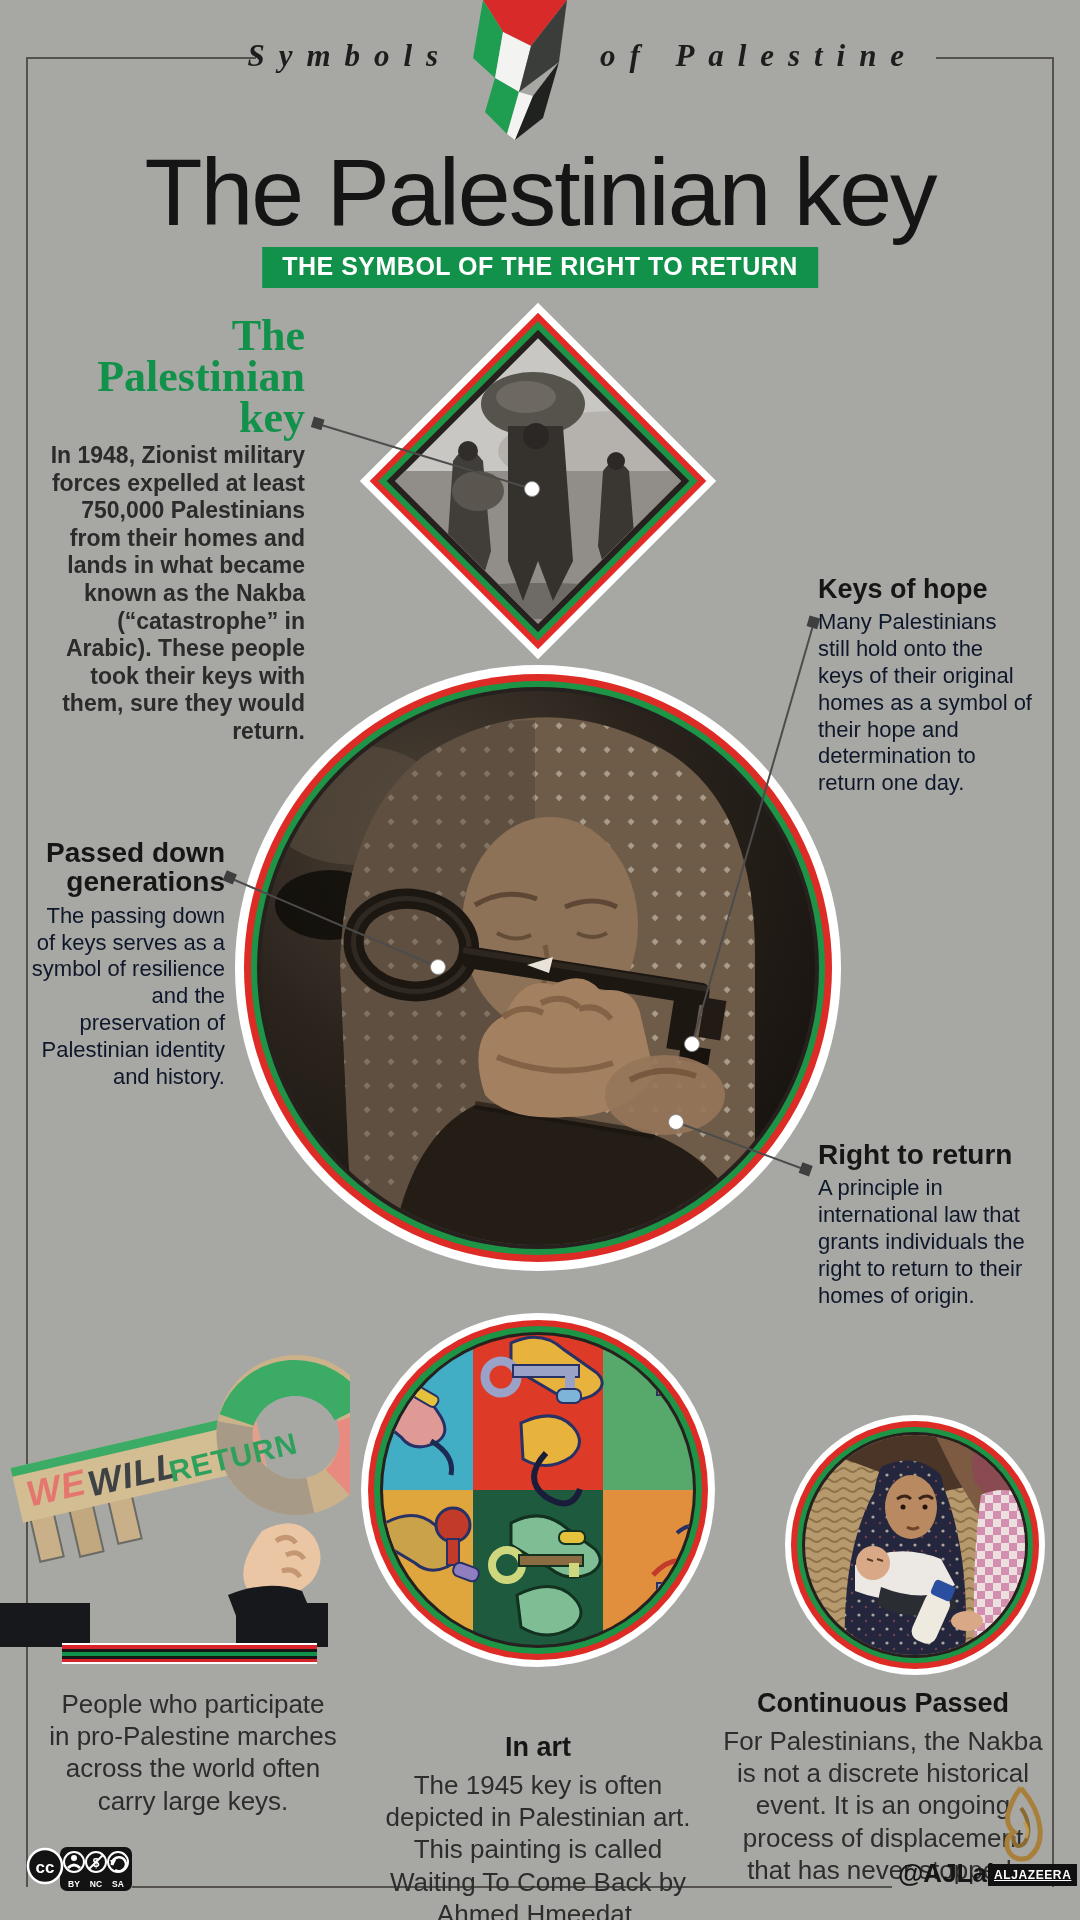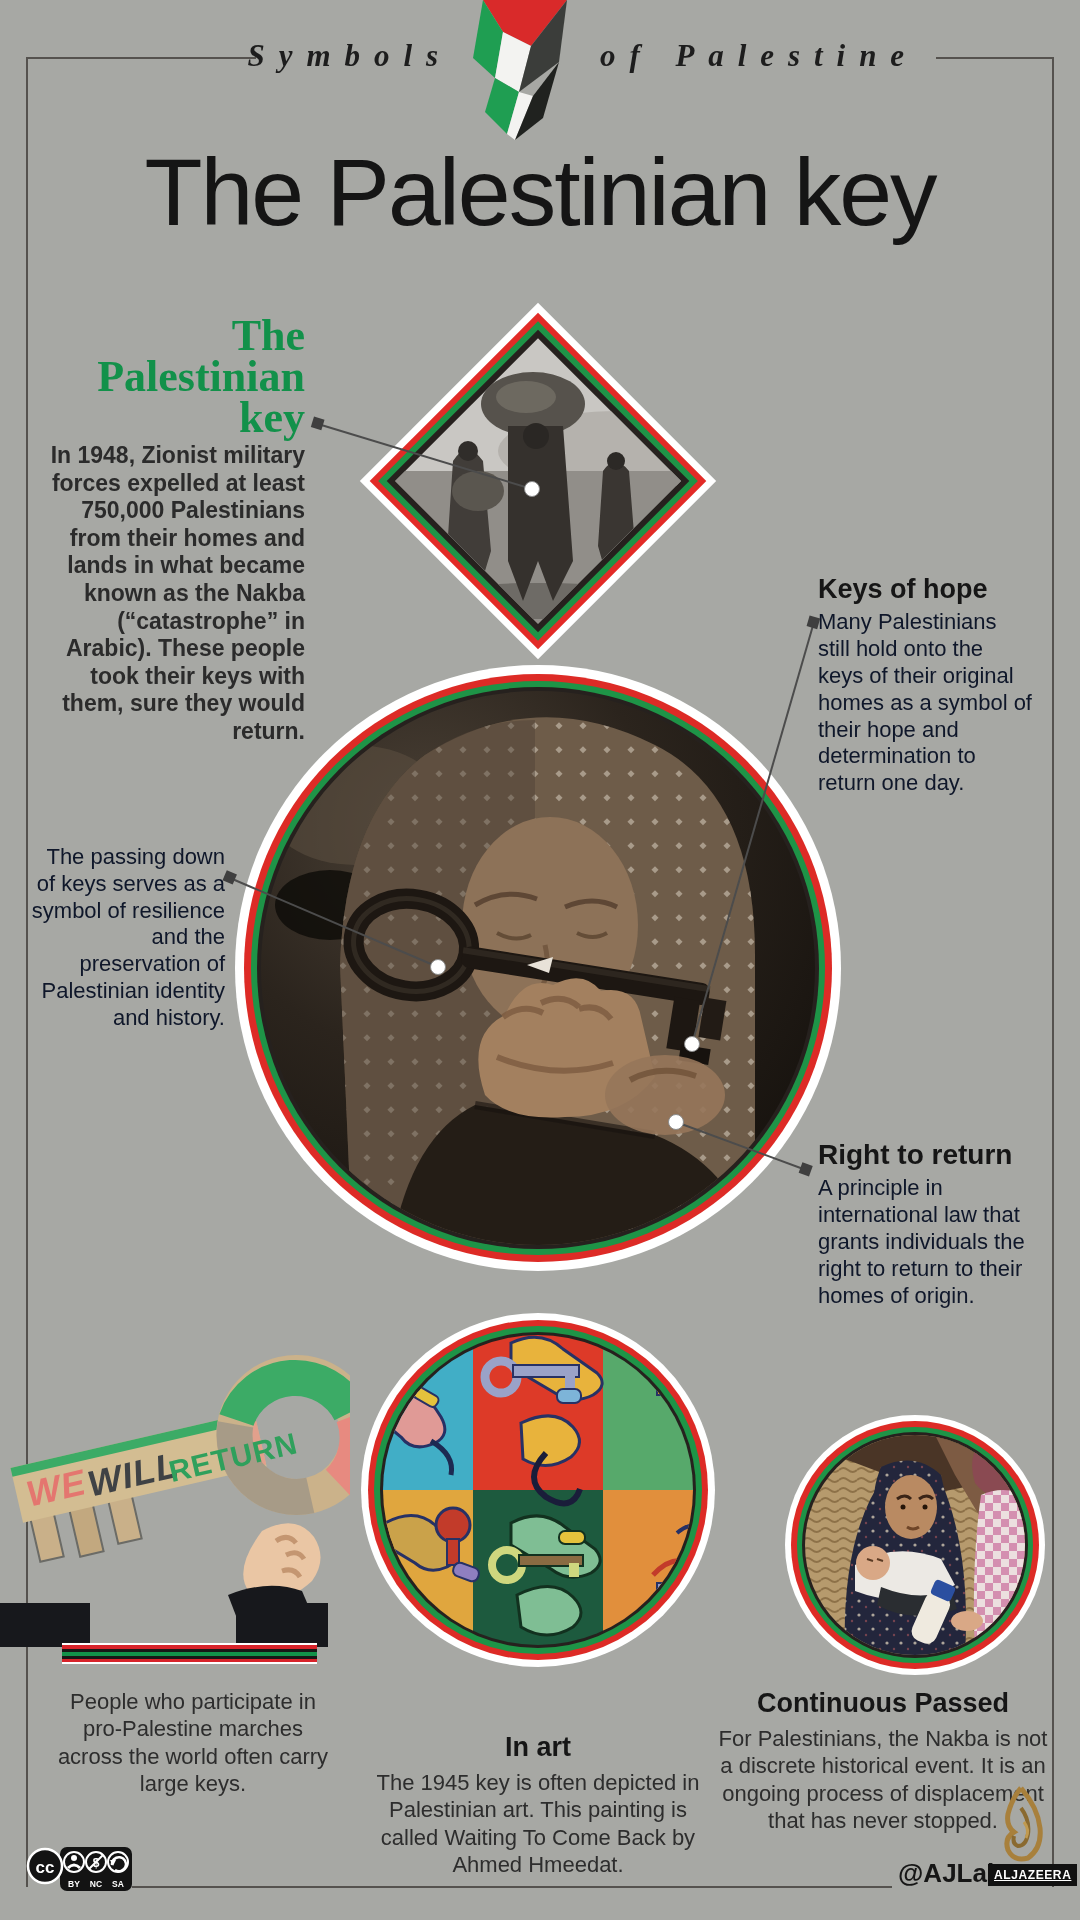--- a/index.html
+++ b/index.html
@@ -27,21 +27,21 @@
   .green-serif{
     font-family:"Liberation Serif",serif;font-weight:bold;color:#12914a;
     font-size:44px;line-height:0.93;text-align:right;
   }
   .intro-body{
     font-weight:bold;font-size:23px;line-height:1.2;text-align:right;color:#2b2b2b;
   }
   .h-callout{font-weight:bold;font-size:27px;line-height:1.05;color:#161616;}
   .b-callout{font-size:22px;line-height:1.22;color:#0f172a;margin-top:6px;}
   .caption h3{margin:0 0 6px 0;font-size:27px;color:#161616;}
-  .caption p{margin:0;font-size:22px;line-height:1.24;color:#2d2d2d;}
+  .caption p{margin:0;font-size:26px;line-height:1.24;color:#2d2d2d;}
   .caption{text-align:center;}
   .stripes{
     background:linear-gradient(180deg,
       #ffffff 0 2px,#d8232a 2px 6px,#171717 6px 9px,#12914a 9px 13px,
       #171717 13px 16px,#d8232a 16px 19px,#ffffff 19px 21px);
   }
   .ajbox{
     background:#111111;color:#ffffff;font-weight:bold;font-size:12px;
     letter-spacing:0.6px;padding:4px 6px;
   }
@@ -66,20 +66,21 @@
     <polygon points="28,0 112,0 76,46 48,32" fill="#d92a2a"></polygon>
     <polygon points="28,0 48,32 40,78 18,58" fill="#1f9e52"></polygon>
     <polygon points="48,32 76,46 64,92 40,78" fill="#f3f3f1"></polygon>
     <polygon points="76,46 112,0 104,62 64,92" fill="#3b3d3a"></polygon>
     <polygon points="40,78 64,92 52,134 30,112" fill="#1f9e52"></polygon>
     <polygon points="64,92 78,96 60,140 52,134" fill="#f3f3f1"></polygon>
     <polygon points="78,96 104,62 88,118 60,140" fill="#20221f"></polygon>
   </svg>
 
   <div class="abs main-title">The Palestinian key</div>
+  <div class="abs banner">THE SYMBOL OF THE RIGHT TO RETURN</div>
 
   <div class="abs green-serif" style="left:53px;top:316px;width:252px;">The Palestinian key</div>
   <div class="abs intro-body" style="left:37px;top:442px;width:268px;">In 1948, Zionist military forces expelled at least 750,000 Palestinians from their homes and lands in what became known as the Nakba (“catastrophe” in Arabic). These people took their keys with them, sure they would return.</div>
 
   <svg class="abs" style="left:358px;top:301px;" width="360" height="360" viewBox="0 0 360 360">
     <defs>
       <clipPath id="diamondClip">
           <rect x="79" y="79" width="202" height="202" transform="rotate(45 180 180)"></rect>
         </clipPath>
     </defs>
@@ -158,20 +159,21 @@
       </g>
       <path d="M250,430 q-20,-60 20,-80 q18,-40 48,-30 q30,-16 48,6 q34,-6 40,26 l14,60 q-30,40 -90,40 q-56,4 -80,-22" fill="#a3805f"></path>
       <path d="M268,352 q20,-14 40,-4 M306,338 q22,-10 38,4 M344,344 q20,-6 32,10 M262,392 q60,24 116,6" stroke="#7c5a40" stroke-width="6" fill="none" opacity="0.8"></path>
       <path d="M292,300 l26,-8 -4,16 Z" fill="#e8e2d8"></path>
       <ellipse cx="430" cy="430" rx="60" ry="40" fill="#96755a" opacity="0.9"></ellipse>
       <path d="M395,415 q30,-16 66,-4" stroke="#6f5138" stroke-width="6" fill="none" opacity="0.8"></path>
     </g>
   </svg>
 
   <div class="abs" style="left:29px;top:838px;width:196px;text-align:right;">
+    <div class="h-callout" style="font-size:28px;">Passed down generations</div>
     <div class="b-callout">The passing down of keys serves as a symbol of resilience and the preservation of Palestinian identity and history.</div>
   </div>
 
   <div class="abs" style="left:818px;top:1140px;width:214px;">
     <div class="h-callout" style="font-size:28px;">Right to return</div>
     <div class="b-callout">A principle in international law that grants individuals the right to return to their homes of origin.</div>
   </div>
 
   <svg class="abs" style="left:0px;top:1335px;" width="350" height="312" viewBox="0 0 350 312">
     <g transform="rotate(-13 175 130)">

